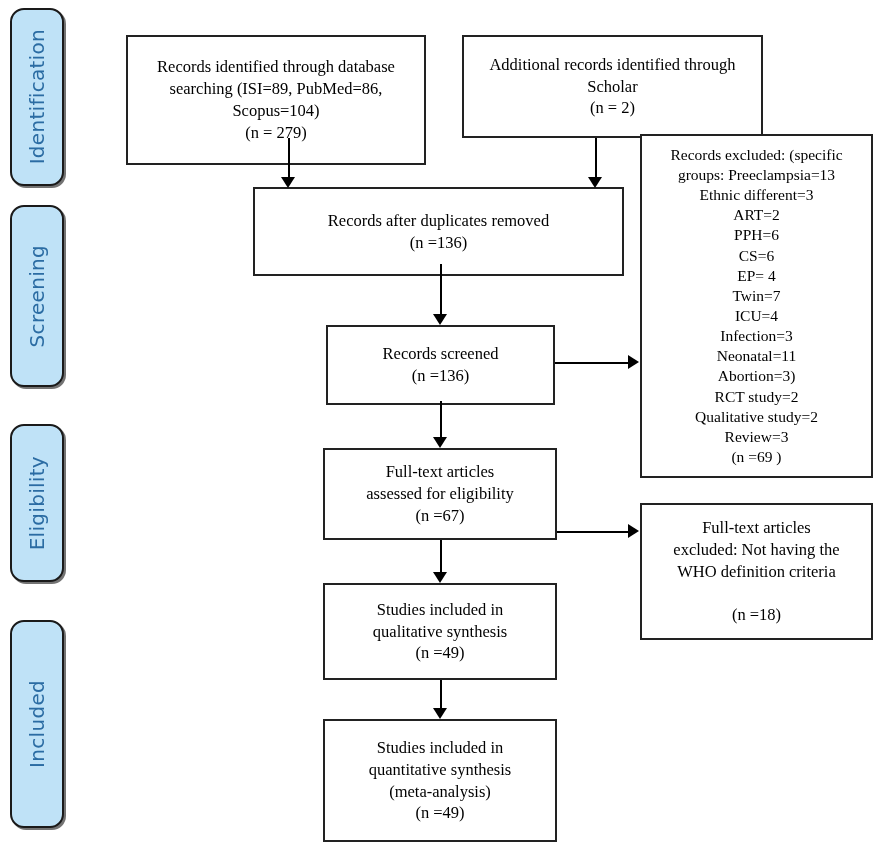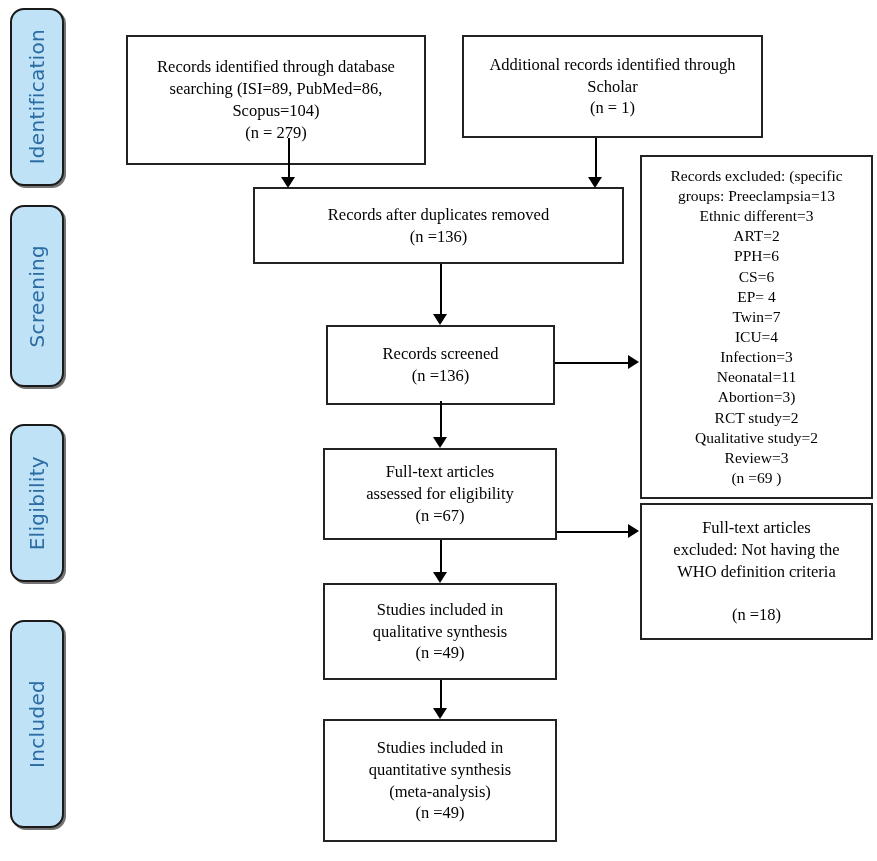--- a/index.html
+++ b/index.html
@@ -117,34 +117,34 @@
   <div class="flow-box" style="left:126px; top:35px; width:300px; height:130px;">
     <span class="box-text">Records identified through database
 searching (ISI=89, PubMed=86,
 Scopus=104)
 (n = 279)</span>
   </div>
 
   <div class="flow-box" style="left:462px; top:35px; width:301px; height:103px;">
     <span class="box-text">Additional records identified through
 Scholar
-(n = 1)</span>
-  </div>
-
-  <div class="flow-box" style="left:253px; top:187px; width:371px; height:77px;">
+(n = 2)</span>
+  </div>
+
+  <div class="flow-box" style="left:253px; top:187px; width:371px; height:89px;">
     <span class="box-text">Records after duplicates removed
 (n =136)</span>
   </div>
 
   <div class="flow-box" style="left:326px; top:325px; width:229px; height:80px;">
     <span class="box-text">Records screened
 (n =136)</span>
   </div>
 
-  <div class="flow-box excluded-list" style="left:640px; top:155px; width:233px; height:344px;">
+  <div class="flow-box excluded-list" style="left:640px; top:134px; width:233px; height:344px;">
     <span class="box-text">Records excluded: (specific
 groups: Preeclampsia=13
 Ethnic different=3
 ART=2
 PPH=6
 CS=6
 EP= 4
 Twin=7
 ICU=4
 Infection=3

